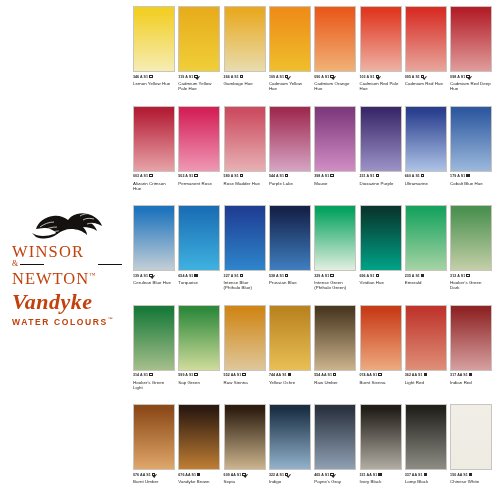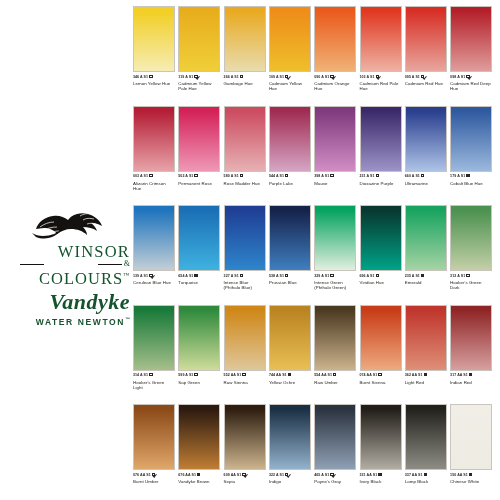--- a/index.html
+++ b/index.html
@@ -13,22 +13,22 @@
   #chart{
     position:absolute;
     left:0;top:0;width:500px;height:500px;
   }
 
   
   .logo-block{
     position:absolute;
     left:12px; top:207px;
     width:118px; height:96px;
-    text-align:right;
-    color:#14532d;
+    text-align:left;
+    color:#c2410c;
   }
   .logo-emblem{
     display:block;
     margin:0 auto 2px auto;
     width:82px;height:34px;
   }
   .logo-winsor{
     font-family:"Liberation Serif", serif;
     font-size:16.5px;
     letter-spacing:1.2px;
@@ -142,23 +142,23 @@
       <g fill="#15110f">
         <path d="M6 22c2-7 9-12 17-13 6-1 11 1 15 4 2-3 5-5 9-6 7-2 14 0 19 4 3 2 5 5 6 8-3-2-7-3-11-3 3 2 5 5 6 8-4-3-9-4-14-4 2 2 4 5 4 8-4-4-10-6-16-6-5 0-10 2-14 5-3-4-8-6-13-6-3 0-6 1-8 1z"></path>
         <path d="M10 20c4-3 9-5 14-5M13 24c4-3 9-4 14-4M17 27c4-2 8-3 12-3" stroke="#fff" stroke-width="0.7" fill="none"></path>
         <path d="M50 9c3-2 7-3 11-2M53 13c3-2 7-2 11-1M57 17c3-1 6-1 9 0" stroke="#fff" stroke-width="0.7" fill="none"></path>
         <circle cx="40" cy="14" r="1.2"></circle>
         <path d="M2 26c3 2 7 3 11 3 8 0 15-3 20-8-6 9-17 13-27 9z"></path>
       </g>
     </svg>
     <div class="logo-winsor">WINSOR</div>
     <div class="logo-amp">&amp;</div>
-    <div class="logo-newton"><span>COLOURS</span><sup>™</sup></div>
+    <div class="logo-newton"><span>NEWTON</span><sup>™</sup></div>
     <div class="logo-cotman">Vandyke</div>
-    <div class="logo-water"><span>WATER NEWTON</span><sup>™</sup></div>
+    <div class="logo-water"><span>WATER COLOURS</span><sup>™</sup></div>
   </div>
 
   <div class="grid" id="grid">
       <div class="row">
         <div class="cell" style="left: 0px;">
           <div class="swatch" style="background: linear-gradient(rgb(242, 207, 36) 0%, rgb(242, 207, 36) 6%, rgb(246, 237, 180) 100%);"></div>
           <div class="meta"><span class="code">346  A  S1</span><span class="sym "></span></div>
           <div class="name">Lemon Yellow Hue</div>
         </div>
         <div class="cell" style="left: 45.3px;">

